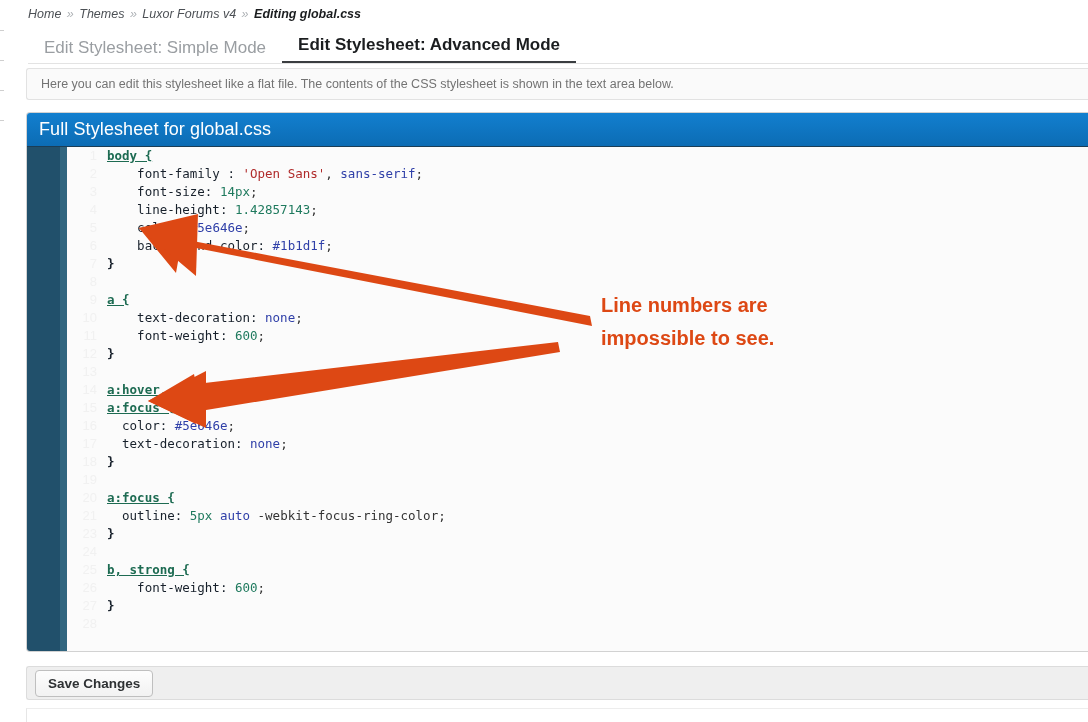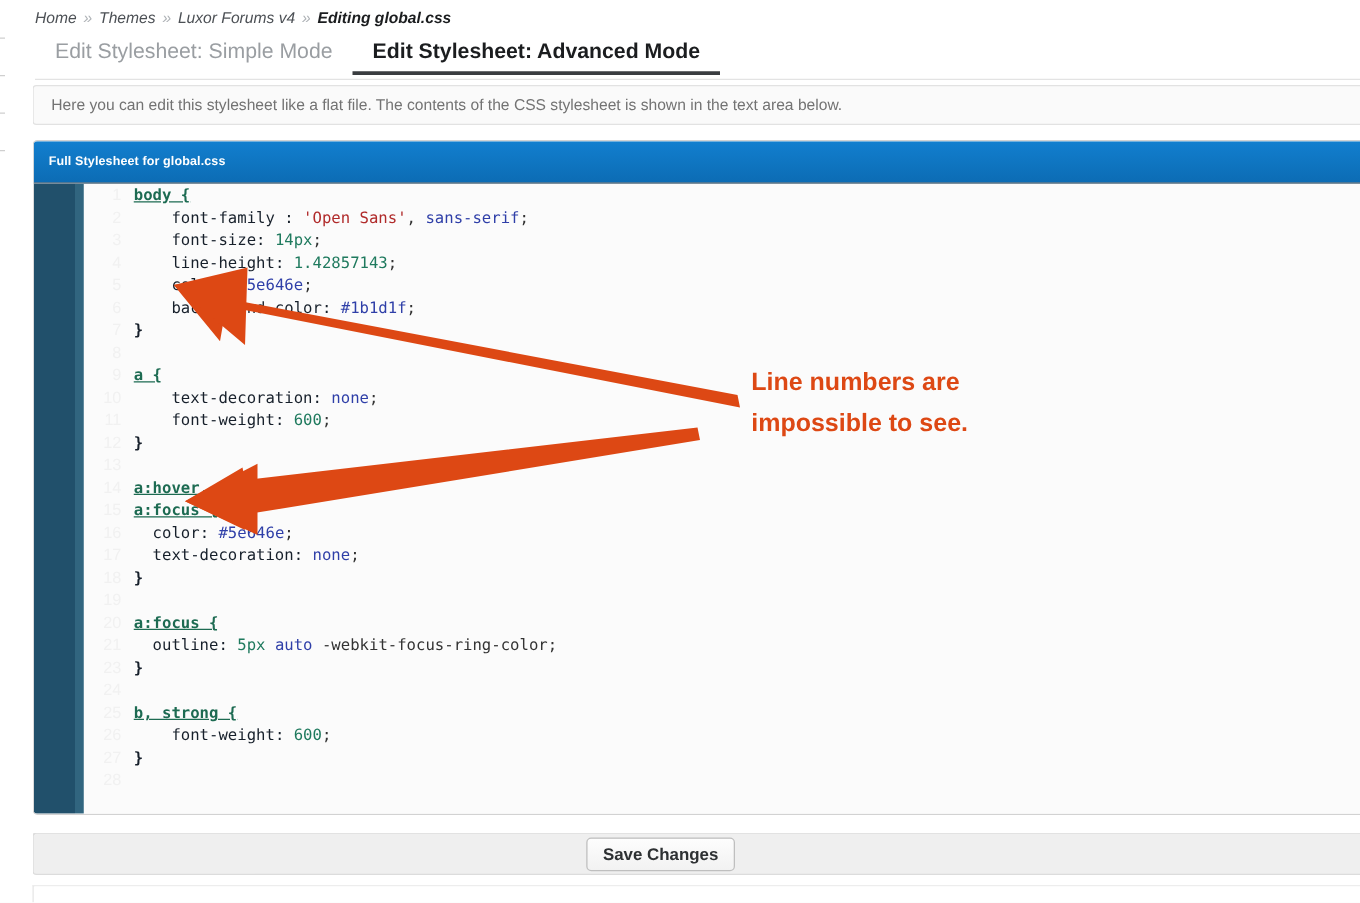--- a/index.html
+++ b/index.html
@@ -42,21 +42,21 @@
   #breadcrumb .crumb { color: #4c5055; }
   #breadcrumb .sep { color: #aeb2b6; padding: 0 2px; }
   #breadcrumb .current { font-weight: bold; color: #1b1d1f; }
 
   
   #tabs {
     position: absolute;
     left: 28px; top: 32px;
     height: 32px;
     display: flex;
-    align-items: flex-start;
+    align-items: flex-end;
   }
   .tab {
     font-size: 17px;
     padding: 0 16px 6px 16px;
     white-space: nowrap;
     line-height: 1.1;
   }
   .tab.inactive { color: #9a9ea2; }
   .tab.active {
     color: #1b1d1f;
@@ -105,22 +105,22 @@
     height: 34px;
     background: linear-gradient(#127fcf, #0c6cb4);
     border-bottom: 1px solid #1b3d55;
     display: flex;
     align-items: center;
     padding-left: 12px;
     box-sizing: border-box;
   }
   #panel-header .title {
     color: #ffffff;
-    font-weight: bold;
-    font-size: 10px;
+    font-weight: normal;
+    font-size: 18px;
     letter-spacing: .1px;
   }
 
   #editor {
     position: relative;
     height: 504px;
     background: #fbfbfb;
     overflow: hidden;
   }
   #gutter-dark {
@@ -181,21 +181,21 @@
     position: absolute;
     left: 26px; top: 666px;
     width: 1062px; height: 34px;
     box-sizing: border-box;
     background: #efefef;
     border: 1px solid #dcdcdc;
     border-right: none;
     border-radius: 3px 0 0 3px;
     display: flex;
     align-items: center;
-    justify-content: center;
+    justify-content: space-between;
     padding-right: 66px;
   }
   .btn {
     background: linear-gradient(#fdfdfd, #f2f2f2);
     border: 1px solid #bfbfbf;
     border-radius: 4px;
     font-family: "Liberation Sans", sans-serif;
     font-size: 13.5px;
     font-weight: bold;
     color: #2e3133;

